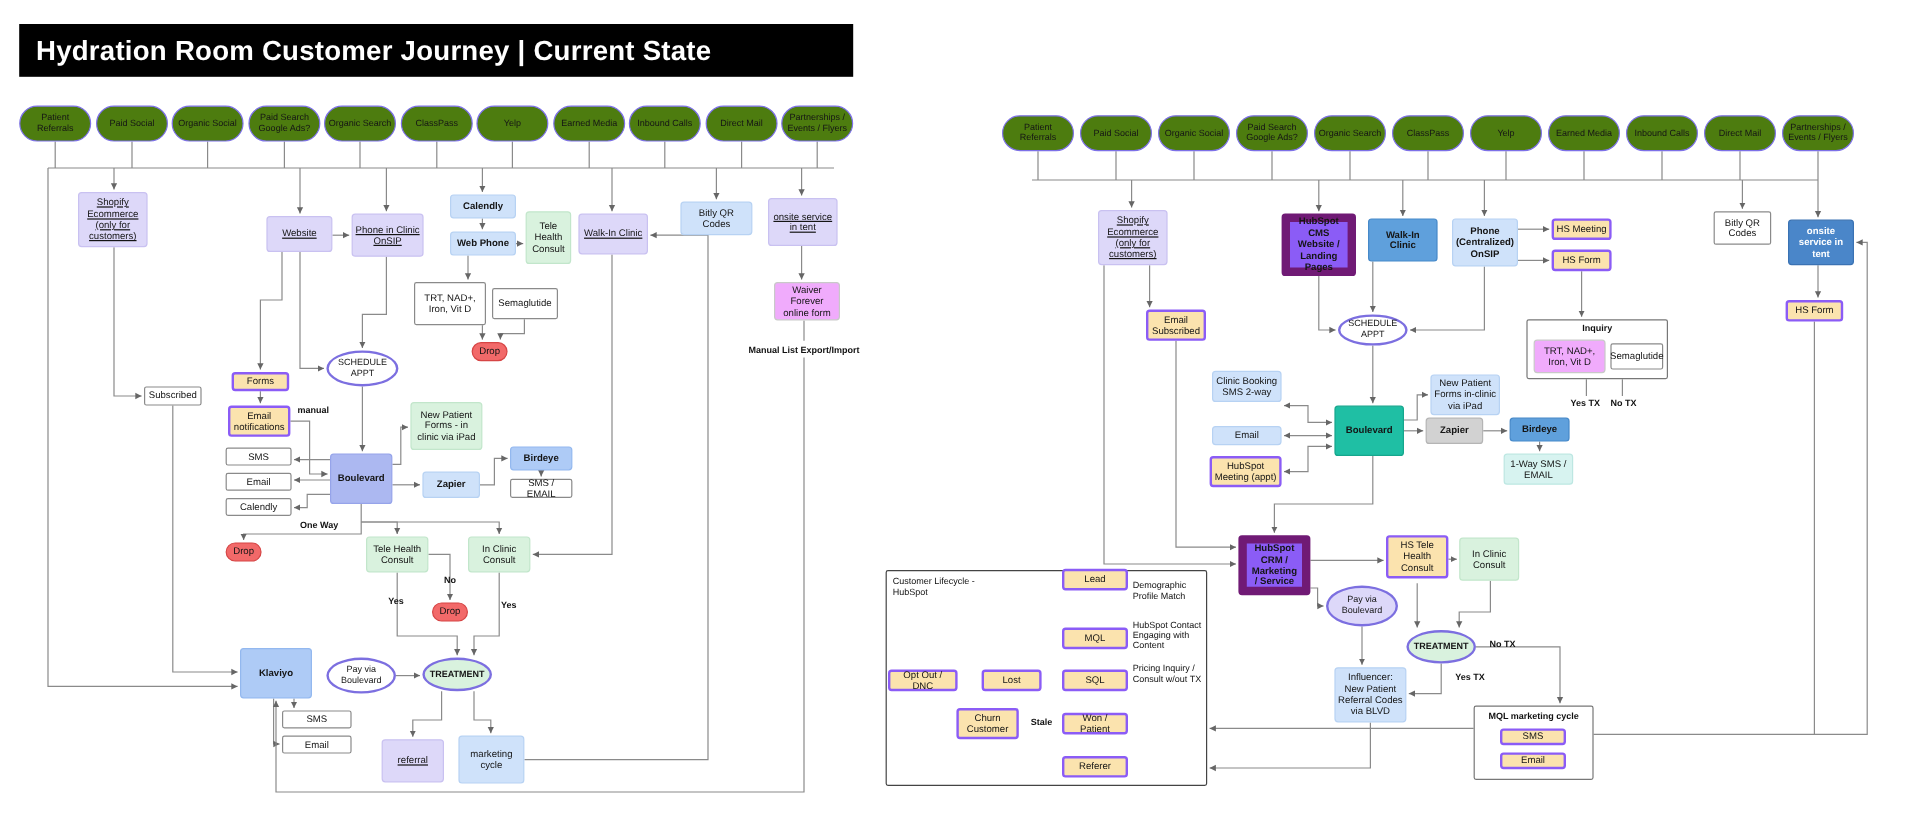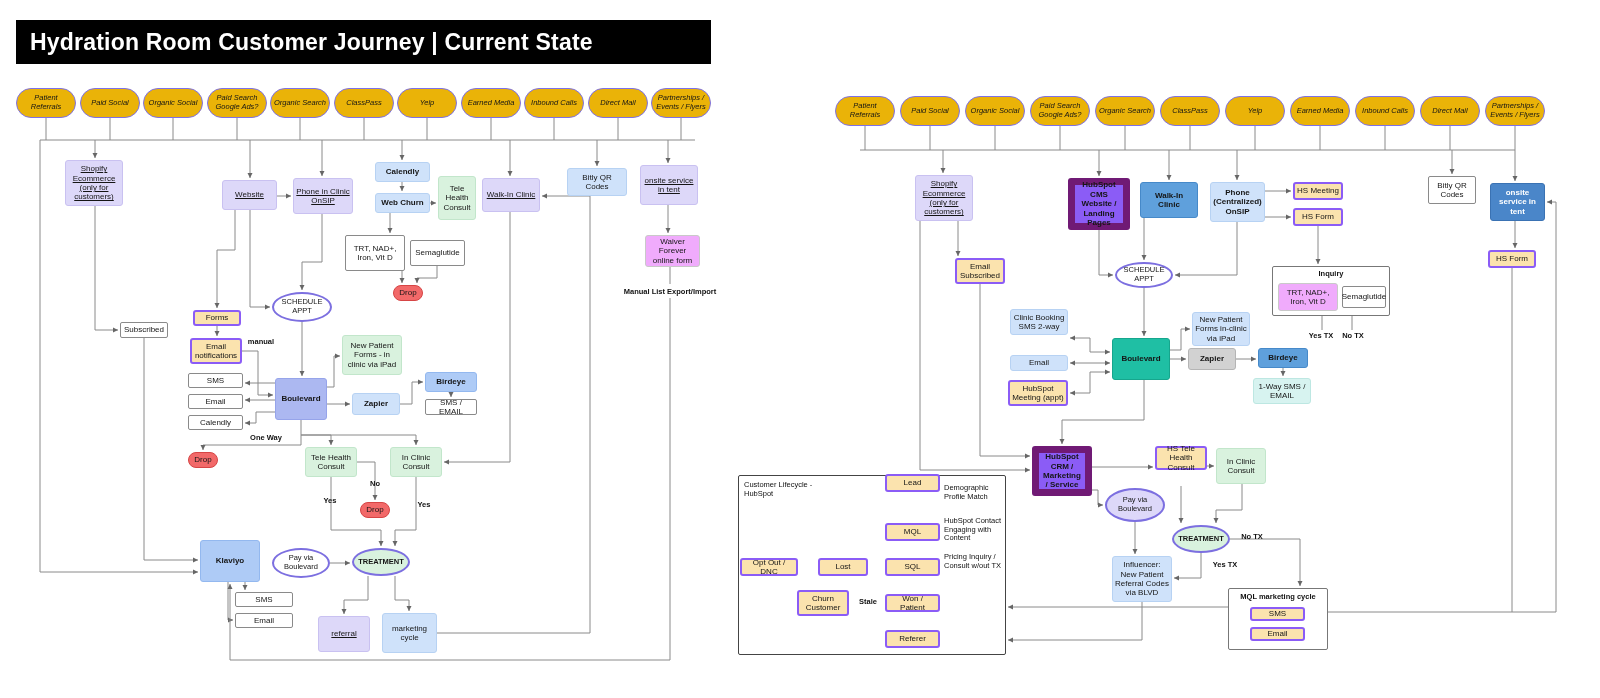--- a/index.html
+++ b/index.html
@@ -1,21 +1,21 @@
 <!DOCTYPE html>
 <html><head>
 <meta charset="utf-8">
 <style>
   * { margin:0; padding:0; }
   body { font-family:"Liberation Sans",sans-serif; background:#fff; }
   .canvas { position:relative; width:1600px; height:698px; background:#fff; overflow:hidden; }
   .arrows { position:absolute; left:0; top:0; }
   .title-bar { position:absolute; height:44px; background:#000; color:#fff; font-size:23px; font-weight:700; display:flex; align-items:center; padding-left:14px; box-sizing:border-box; letter-spacing:.2px; }
   .node { position:absolute; box-sizing:border-box; display:flex; align-items:center; justify-content:center; text-align:center; font-size:8px; line-height:1.18; color:#151515; border-radius:3px; padding:1px 2px; }
-  .pill { border-radius:15px; background:#eab308; border:1px solid #7d71e8; font-size:7.5px;font-style:italic; }
+  .pill { border-radius:15px; background:#4d7c0f; border:1px solid #7d71e8; font-size:7.5px; }
   .lavender { background:#DDD8F9; border:1px solid #c9c1f1;text-decoration:underline; }
   .blue-light { background:#CFE2FA; border:1px solid #b7d2f3; }
   .green-light { background:#D9F2DE; border:1px solid #c2e6cb; }
   .tan { background:#FBE3AE; border:2px solid #8b5cf6; }
   .white-box { background:#fff; border:1px solid #8a8a8a; border-radius:2px; }
   .gray-box { background:#f0abfc; border:1px solid #c9c9c9; }
   .red-pill { background:#F26969; border:1px solid #d64545; border-radius:10px; }
   .oval { border-radius:50%; border:2px solid #7C6FE0; background:#fff; font-size:7.5px; }
   .oval-green { background:#D9F2DE; }
   .oval-lav { background:#DDD8F9; }
@@ -155,21 +155,21 @@
 <div class="node pill" style="left:397px;top:88px;width:60px;height:30px">Yelp</div>
 <div class="node pill" style="left:461px;top:88px;width:60px;height:30px">Earned Media</div>
 <div class="node pill" style="left:524px;top:88px;width:60px;height:30px">Inbound Calls</div>
 <div class="node pill" style="left:588px;top:88px;width:60px;height:30px">Direct Mail</div>
 <div class="node pill" style="left:651px;top:88px;width:60px;height:30px">Partnerships / Events / Flyers</div>
 
 <div class="node lavender" style="left:65px;top:160px;width:58px;height:46px">Shopify Ecommerce (only for customers)</div>
 <div class="node lavender" style="left:222px;top:180px;width:55px;height:30px">Website</div>
 <div class="node lavender" style="left:293px;top:178px;width:60px;height:36px">Phone in Clinic OnSIP</div>
 <div class="node blue-light bold" style="left:375px;top:162px;width:55px;height:20px">Calendly</div>
-<div class="node blue-light bold" style="left:375px;top:193px;width:55px;height:20px">Web Churn</div>
+<div class="node blue-light bold" style="left:375px;top:193px;width:55px;height:20px">Web Phone</div>
 <div class="node green-light" style="left:438px;top:176px;width:38px;height:44px">Tele Health Consult</div>
 <div class="node lavender" style="left:482px;top:178px;width:58px;height:34px">Walk-In Clinic</div>
 <div class="node blue-light" style="left:567px;top:168px;width:60px;height:28px">Bitly QR Codes</div>
 <div class="node lavender" style="left:640px;top:165px;width:58px;height:40px">onsite service in tent</div>
 <div class="node white-box" style="left:345px;top:235px;width:60px;height:36px">TRT, NAD+, Iron, Vit D</div>
 <div class="node white-box" style="left:410px;top:240px;width:55px;height:26px">Semaglutide</div>
 <div class="node red-pill" style="left:393px;top:285px;width:30px;height:16px">Drop</div>
 <div class="node oval" style="left:272px;top:292px;width:60px;height:30px">SCHEDULE APPT</div>
 <div class="node gray-box" style="left:645px;top:235px;width:55px;height:32px">Waiver Forever online form</div>
 <div class="lbl bold" style="left:620px;top:286px;width:100px;height:12px">Manual List Export/Import</div>
@@ -233,21 +233,21 @@
 <div class="lbl" style="left:1338px;top:331px;width:30px;height:10px">No TX</div>
 <div class="node blue-light" style="left:1010px;top:309px;width:58px;height:26px">Clinic Booking SMS 2-way</div>
 <div class="node blue-light" style="left:1010px;top:355px;width:58px;height:16px">Email</div>
 <div class="node tan" style="left:1008px;top:380px;width:60px;height:26px">HubSpot Meeting (appt)</div>
 <div class="node teal bold" style="left:1112px;top:338px;width:58px;height:42px">Boulevard</div>
 <div class="node gray-mid bold" style="left:1188px;top:348px;width:48px;height:22px">Zapier</div>
 <div class="node blue-strong bold" style="left:1258px;top:348px;width:50px;height:20px">Birdeye</div>
 <div class="node blue-light" style="left:1192px;top:312px;width:58px;height:34px">New Patient Forms in-clinic via iPad</div>
 <div class="node cyan-light" style="left:1253px;top:378px;width:58px;height:26px">1-Way SMS / EMAIL</div>
 <div class="node orange bold" style="left:1032px;top:446px;width:60px;height:50px">HubSpot CRM / Marketing / Service</div>
-<div class="node tan" style="left:1155px;top:446px;width:52px;height:24px">HS Tele Health Consult</div>
+<div class="node tan" style="left:1155px;top:446px;width:52px;height:36px">HS Tele Health Consult</div>
 <div class="node green-light" style="left:1216px;top:448px;width:50px;height:36px">In Clinic Consult</div>
 <div class="node oval oval-lav" style="left:1105px;top:488px;width:60px;height:34px">Pay via Boulevard</div>
 <div class="node oval oval-green bold" style="left:1172px;top:525px;width:58px;height:28px">TREATMENT</div>
 <div class="lbl" style="left:1238px;top:532px;width:28px;height:10px">No TX</div>
 <div class="lbl" style="left:1210px;top:560px;width:30px;height:10px">Yes TX</div>
 <div class="node blue-light" style="left:1112px;top:556px;width:60px;height:46px">Influencer: New Patient Referral Codes via BLVD</div>
 
 <div class="container-box" style="left:1228px;top:588px;width:100px;height:62px"></div>
 <div class="lbl" style="left:1230px;top:592px;width:96px;height:10px">MQL marketing cycle</div>
 <div class="node tan" style="left:1250px;top:607px;width:55px;height:14px">SMS</div>

